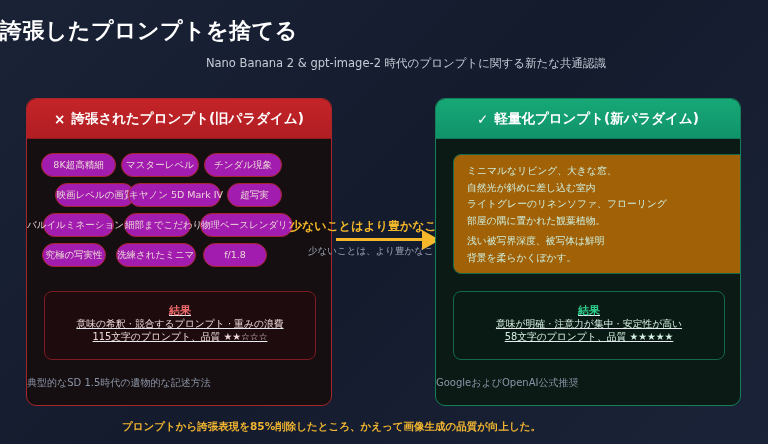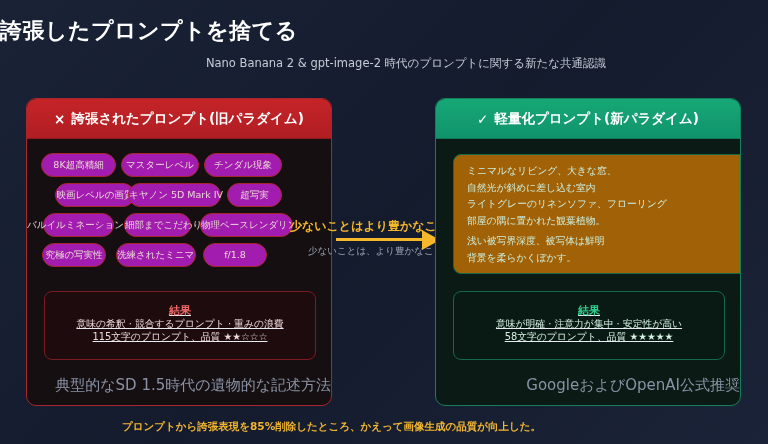--- a/index.html
+++ b/index.html
@@ -48,21 +48,21 @@
   .panel-new .result-box { top: 192px; background: #081a13; border: 1px solid #15684a; }
   .result-title { font-size: 11px; font-weight: bold; margin-top: 11px; }
   .panel-old .result-title { color: #ef6a6a; }
   .panel-new .result-title { color: #2fd08d; }
   .result-line { font-size: 9.8px; margin-top: 0; }
   .panel-old .result-line { color: #f0d9d9; }
   .panel-new .result-line { color: #d7f1e5; }
 
   .panel-foot {
     position: absolute; top: 277px; left: 0; width: 100%;
-    text-align: right; font-size: 15px; color: #8a93a6;
+    text-align: left; font-size: 10px; color: #8a93a6;
   }
 
   .prompt-box {
     position: absolute; top: 55px; left: 17px; width: 328px; height: 120px;
     border-radius: 8px; background: #a16207; border: 1px solid #15684a;
     padding: 8px 13px;
   }
   .prompt-line { font-size: 9.8px; color: #cdeedd; line-height: 16.5px; }
   .prompt-gap { height: 4px; }
 

